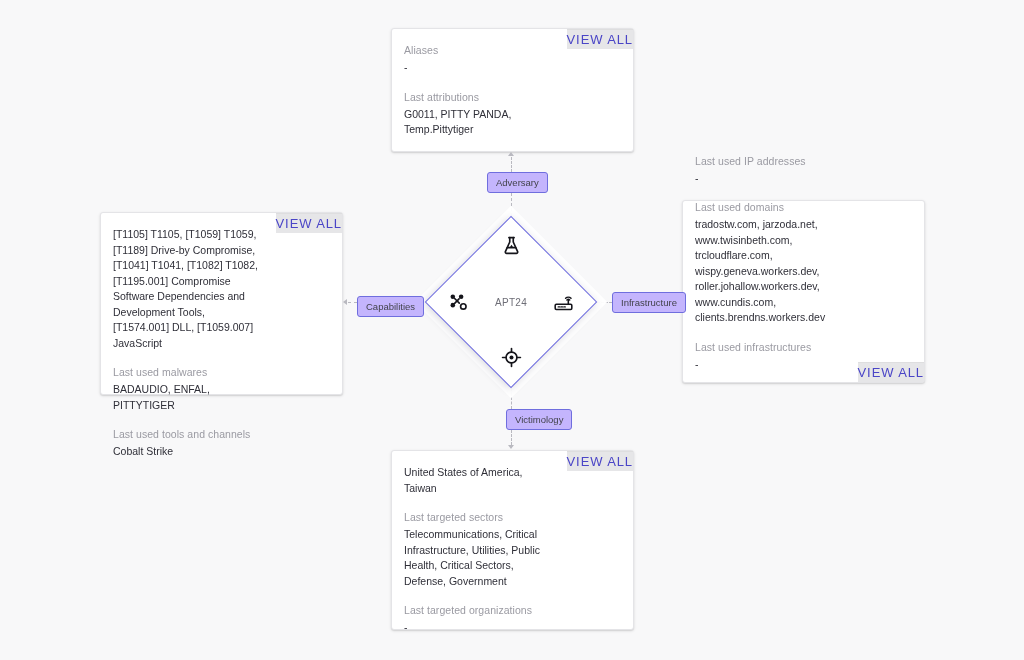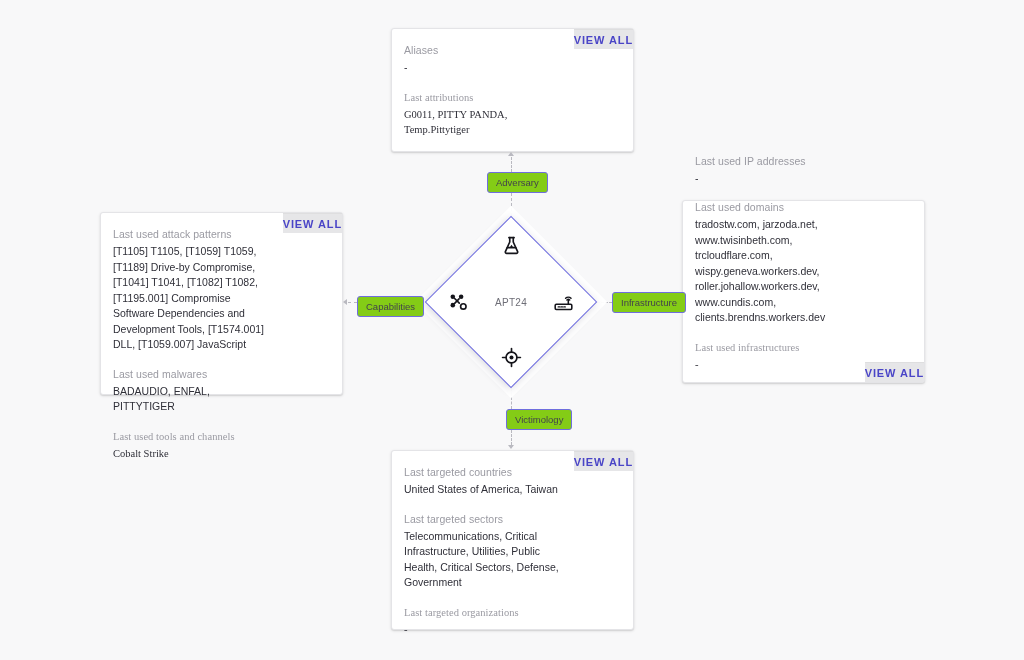--- a/index.html
+++ b/index.html
@@ -26,21 +26,21 @@
     border-radius: 3px;
     box-shadow: 0 1px 3px rgba(0,0,0,0.13), 0 1px 1px rgba(0,0,0,0.06);
     display: flex;
     box-sizing: border-box;
   }
   .card-body {
     flex: 1 1 auto;
     padding: 14px 12px 10px 12px;
   }
   .field { margin-bottom: 14px; }
-  .field:last-child { margin-bottom: 0; font-family: Liberation Serif, serif; }
+  .field:last-child { margin-bottom: 0; }
   .field-label {
     font-size: 10.5px;
     color: #9a9aa2;
     line-height: 15px;
     margin-bottom: 2px;
     letter-spacing: 0.05px;
   }
   .field-value {
     font-size: 10.5px;
     color: #2f2f38;
@@ -51,39 +51,39 @@
     flex: 0 0 auto;
     height: 19px;
     background: #e6e6e8;
     border-top: 1px solid #dededf;
     display: flex;
     align-items: center;
     justify-content: center;
     cursor: pointer;
   }
   .card-footer span {
-    font-size: 11px;
+    font-size: 13px;
     letter-spacing: 0.9px;
     color: #4a45c7;
-    font-weight: 700;
+    font-weight: 400;
   }
 
   
   #card-adversary    { left: 391px; top: 28px;  width: 243px; height: 124px; }
   #card-capabilities { left: 100px; top: 212px; width: 243px; height: 183px; }
   #card-infrastructure { left: 682px; top: 200px; width: 243px; height: 183px; align-items: flex-end; }
   #card-victimology  { left: 391px; top: 450px; width: 243px; height: 180px; }
 
   #card-adversary .card-body { padding-top: 14px; }
   #card-victimology .card-body { padding-top: 14px; }
 
   
   .node-chip {
     position: absolute;
-    background: #84cc16;
+    background: #c4b5fd;
     border: 1px solid #6f6ede;
     border-radius: 3px;
     height: 21px;
     display: flex;
     align-items: center;
     justify-content: center;
     padding: 0 8px;
     box-sizing: border-box;
     cursor: pointer;
     z-index: 6;
@@ -279,21 +279,20 @@
     </div>
   </div>
   <div class="card-footer">
     <span>VIEW ALL</span>
   </div>
 </div>
 
 <div class="card" id="card-capabilities">
   <div class="card-body">
     <div class="field">
-      <div class="field-label">Last used attack patterns</div>
       <div class="field-value">[T1105] T1105, [T1059] T1059, [T1189] Drive-by Compromise, [T1041] T1041, [T1082] T1082, [T1195.001] Compromise Software Dependencies and Development Tools, [T1574.001] DLL, [T1059.007] JavaScript</div>
     </div>
     <div class="field">
       <div class="field-label">Last used malwares</div>
       <div class="field-value">BADAUDIO, ENFAL, PITTYTIGER</div>
     </div>
     <div class="field">
       <div class="field-label">Last used tools and channels</div>
       <div class="field-value">Cobalt Strike</div>
     </div>
@@ -319,21 +318,20 @@
     </div>
   </div>
   <div class="card-footer">
     <span>VIEW ALL</span>
   </div>
 </div>
 
 <div class="card" id="card-victimology">
   <div class="card-body">
     <div class="field">
-      <div class="field-label">Last targeted countries</div>
       <div class="field-value">United States of America, Taiwan</div>
     </div>
     <div class="field">
       <div class="field-label">Last targeted sectors</div>
       <div class="field-value">Telecommunications, Critical Infrastructure, Utilities, Public Health, Critical Sectors, Defense, Government</div>
     </div>
     <div class="field">
       <div class="field-label">Last targeted organizations</div>
       <div class="field-value">-</div>
     </div>

